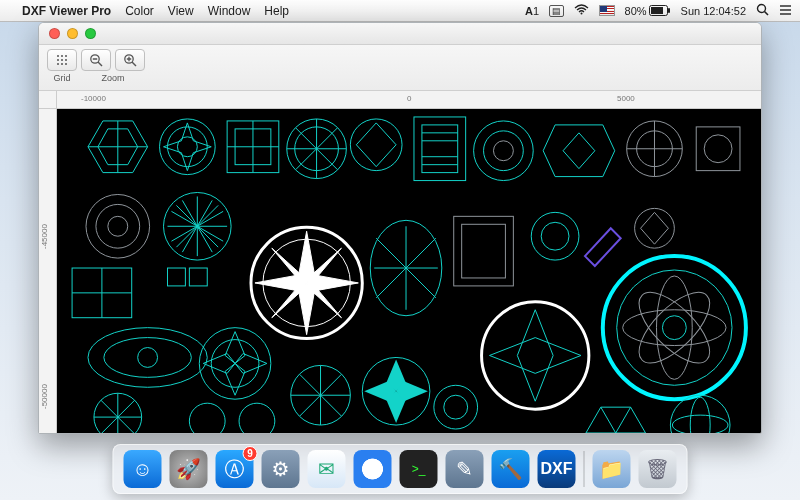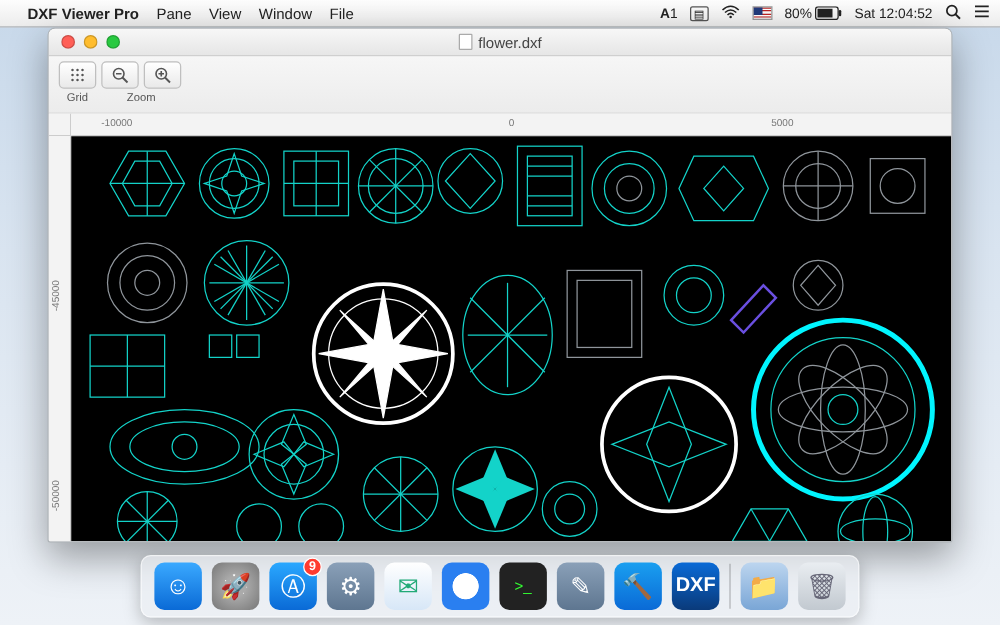--- a/index.html
+++ b/index.html
@@ -59,44 +59,44 @@
 .dock .app.trash{background:linear-gradient(#e9edf1,#c2c9d0);color:#667;}
 .badge{position:absolute;top:-4px;right:-4px;min-width:15px;height:15px;padding:0 3px;border-radius:8px;background:#ff3b30;color:#fff;font-size:10px;font-weight:600;display:flex;align-items:center;justify-content:center;border:1px solid #fff;}
 </style>
 </head>
 <body>
 
 <div class="menubar">
   <div class="menubar-left">
     <span class="apple"></span>
     <span class="appname">DXF Viewer Pro</span>
-    <span>Pane</span>
+    <span>Color</span>
     <span>View</span>
     <span>Window</span>
-    <span>File</span>
+    <span>Help</span>
   </div>
   <div class="menubar-right">
     <span style="font-weight:700;">A<span style="font-weight:400">1</span></span>
     <span style="font-size:9px;border:1px solid #555;padding:0 2px;border-radius:2px;">▤</span>
     <span>
       <svg width="15" height="11" viewBox="0 0 15 11">
           <path d="M1 4 Q7.5 -2 14 4 M3 6 Q7.5 2 12 6 M5 8 Q7.5 5.5 10 8" stroke="#222" stroke-width="1.3" fill="none"></path>
           <circle cx="7.5" cy="9.5" r="1" fill="#222"></circle>
         </svg>
     </span>
     <span class="flag"></span>
     <span class="battery">
       <span>80%</span>
       <svg width="22" height="11" viewBox="0 0 22 11">
           <rect x="0.5" y="0.5" width="18" height="10" rx="2" stroke="#222" fill="none"></rect>
           <rect x="2" y="2" width="12" height="7" fill="#222"></rect>
           <rect x="19" y="3" width="2" height="5" rx="1" fill="#222"></rect>
         </svg>
     </span>
-    <span class="time">Sat 12:04:52</span>
+    <span class="time">Sun 12:04:52</span>
     <span>
       <svg width="13" height="13" viewBox="0 0 13 13">
           <circle cx="5.5" cy="5.5" r="4" stroke="#222" stroke-width="1.4" fill="none"></circle>
           <line x1="8.5" y1="8.5" x2="12" y2="12" stroke="#222" stroke-width="1.6"></line>
         </svg>
     </span>
     <span>
       <svg width="13" height="12" viewBox="0 0 13 12">
           <line x1="1" y1="2" x2="12" y2="2" stroke="#222" stroke-width="1.4"></line>
           <line x1="1" y1="6" x2="12" y2="6" stroke="#222" stroke-width="1.4"></line>
@@ -105,24 +105,20 @@
     </span>
   </div>
 </div>
 
 <div class="window">
   <div class="titlebar">
     <div class="traffic">
       <div class="dot r"></div>
       <div class="dot y"></div>
       <div class="dot g"></div>
-    </div>
-    <div class="title">
-      <span class="docicon"></span>
-      <span>flower.dxf</span>
     </div>
   </div>
 
   <div class="toolbar">
     <div class="tool-group">
       <div class="tool-item">
         <div class="btnrow">
             <div class="tool-btn">
           <svg width="14" height="14" viewBox="0 0 14 14">
                 <g fill="#555">

